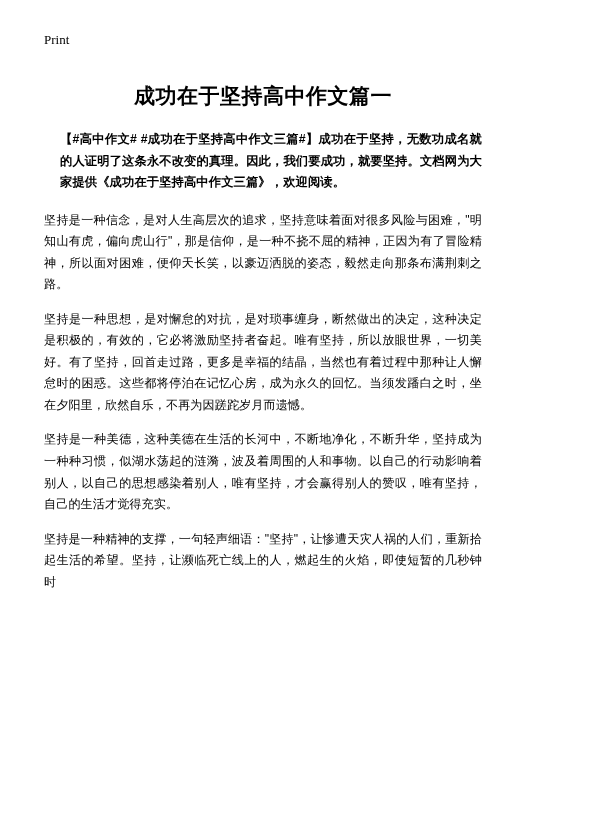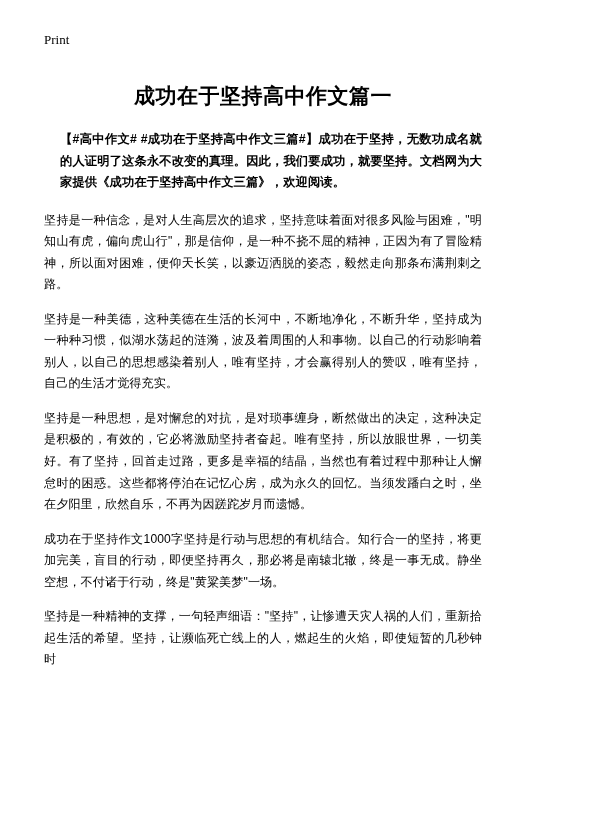--- a/index.html
+++ b/index.html
@@ -75,19 +75,18 @@
   <a href="#" class="print-link">Print</a>
 
   <div class="content">
 
     <h1 class="doc-title">成功在于坚持高中作文篇一</h1>
 
     <p class="lead">【#高中作文#	#成功在于坚持高中作文三篇#】成功在于坚持，无数功成名就的人证明了这条永不改变的真理。因此，我们要成功，就要坚持。文档网为大家提供《成功在于坚持高中作文三篇》，欢迎阅读。</p>
 
 
     <p class="body-para">坚持是一种信念，是对人生高层次的追求，坚持意味着面对很多风险与困难，"明知山有虎，偏向虎山行"，那是信仰，是一种不挠不屈的精神，正因为有了冒险精神，所以面对困难，便仰天长笑，以豪迈洒脱的姿态，毅然走向那条布满荆刺之路。</p>
+    <p class="body-para">坚持是一种思想，是对懈怠的对抗，是对琐事缠身，断然做出的决定，这种决定是积极的，有效的，它必将激励坚持者奋起。唯有坚持，所以放眼世界，一切美好。有了坚持，回首走过路，更多是幸福的结晶，当然也有着过程中那种让人懈怠时的困惑。这些都将停泊在记忆心房，成为永久的回忆。当须发蹯白之时，坐在夕阳里，欣然自乐，不再为因蹉跎岁月而遗憾。</p>
     <p class="body-para">坚持是一种美德，这种美德在生活的长河中，不断地净化，不断升华，坚持成为一种种习惯，似湖水荡起的涟漪，波及着周围的人和事物。以自己的行动影响着别人，以自己的思想感染着别人，唯有坚持，才会赢得别人的赞叹，唯有坚持，自己的生活才觉得充实。</p>
-    <p class="body-para">坚持是一种思想，是对懈怠的对抗，是对琐事缠身，断然做出的决定，这种决定是积极的，有效的，它必将激励坚持者奋起。唯有坚持，所以放眼世界，一切美好。有了坚持，回首走过路，更多是幸福的结晶，当然也有着过程中那种让人懈怠时的困惑。这些都将停泊在记忆心房，成为永久的回忆。当须发蹯白之时，坐在夕阳里，欣然自乐，不再为因蹉跎岁月而遗憾。</p>
-    <p class="body-para">成功在于坚持作文1000字坚持是行动与思想的有机结合。知行合一的坚持，将更加完美，盲目的行动，即便坚持再久，那必将是南辕北辙，终是一事无成。静坐空想，不付诸于行动，终是"黄粱美梦"一场。</p>
     <p class="body-para">坚持是一种精神的支撑，一句轻声细语："坚持"，让惨遭天灾人祸的人们，重新拾起生活的希望。坚持，让濒临死亡线上的人，燃起生的火焰，即使短暂的几秒钟时</p>
 
   </div>
 </div>
 
 </body></html>

